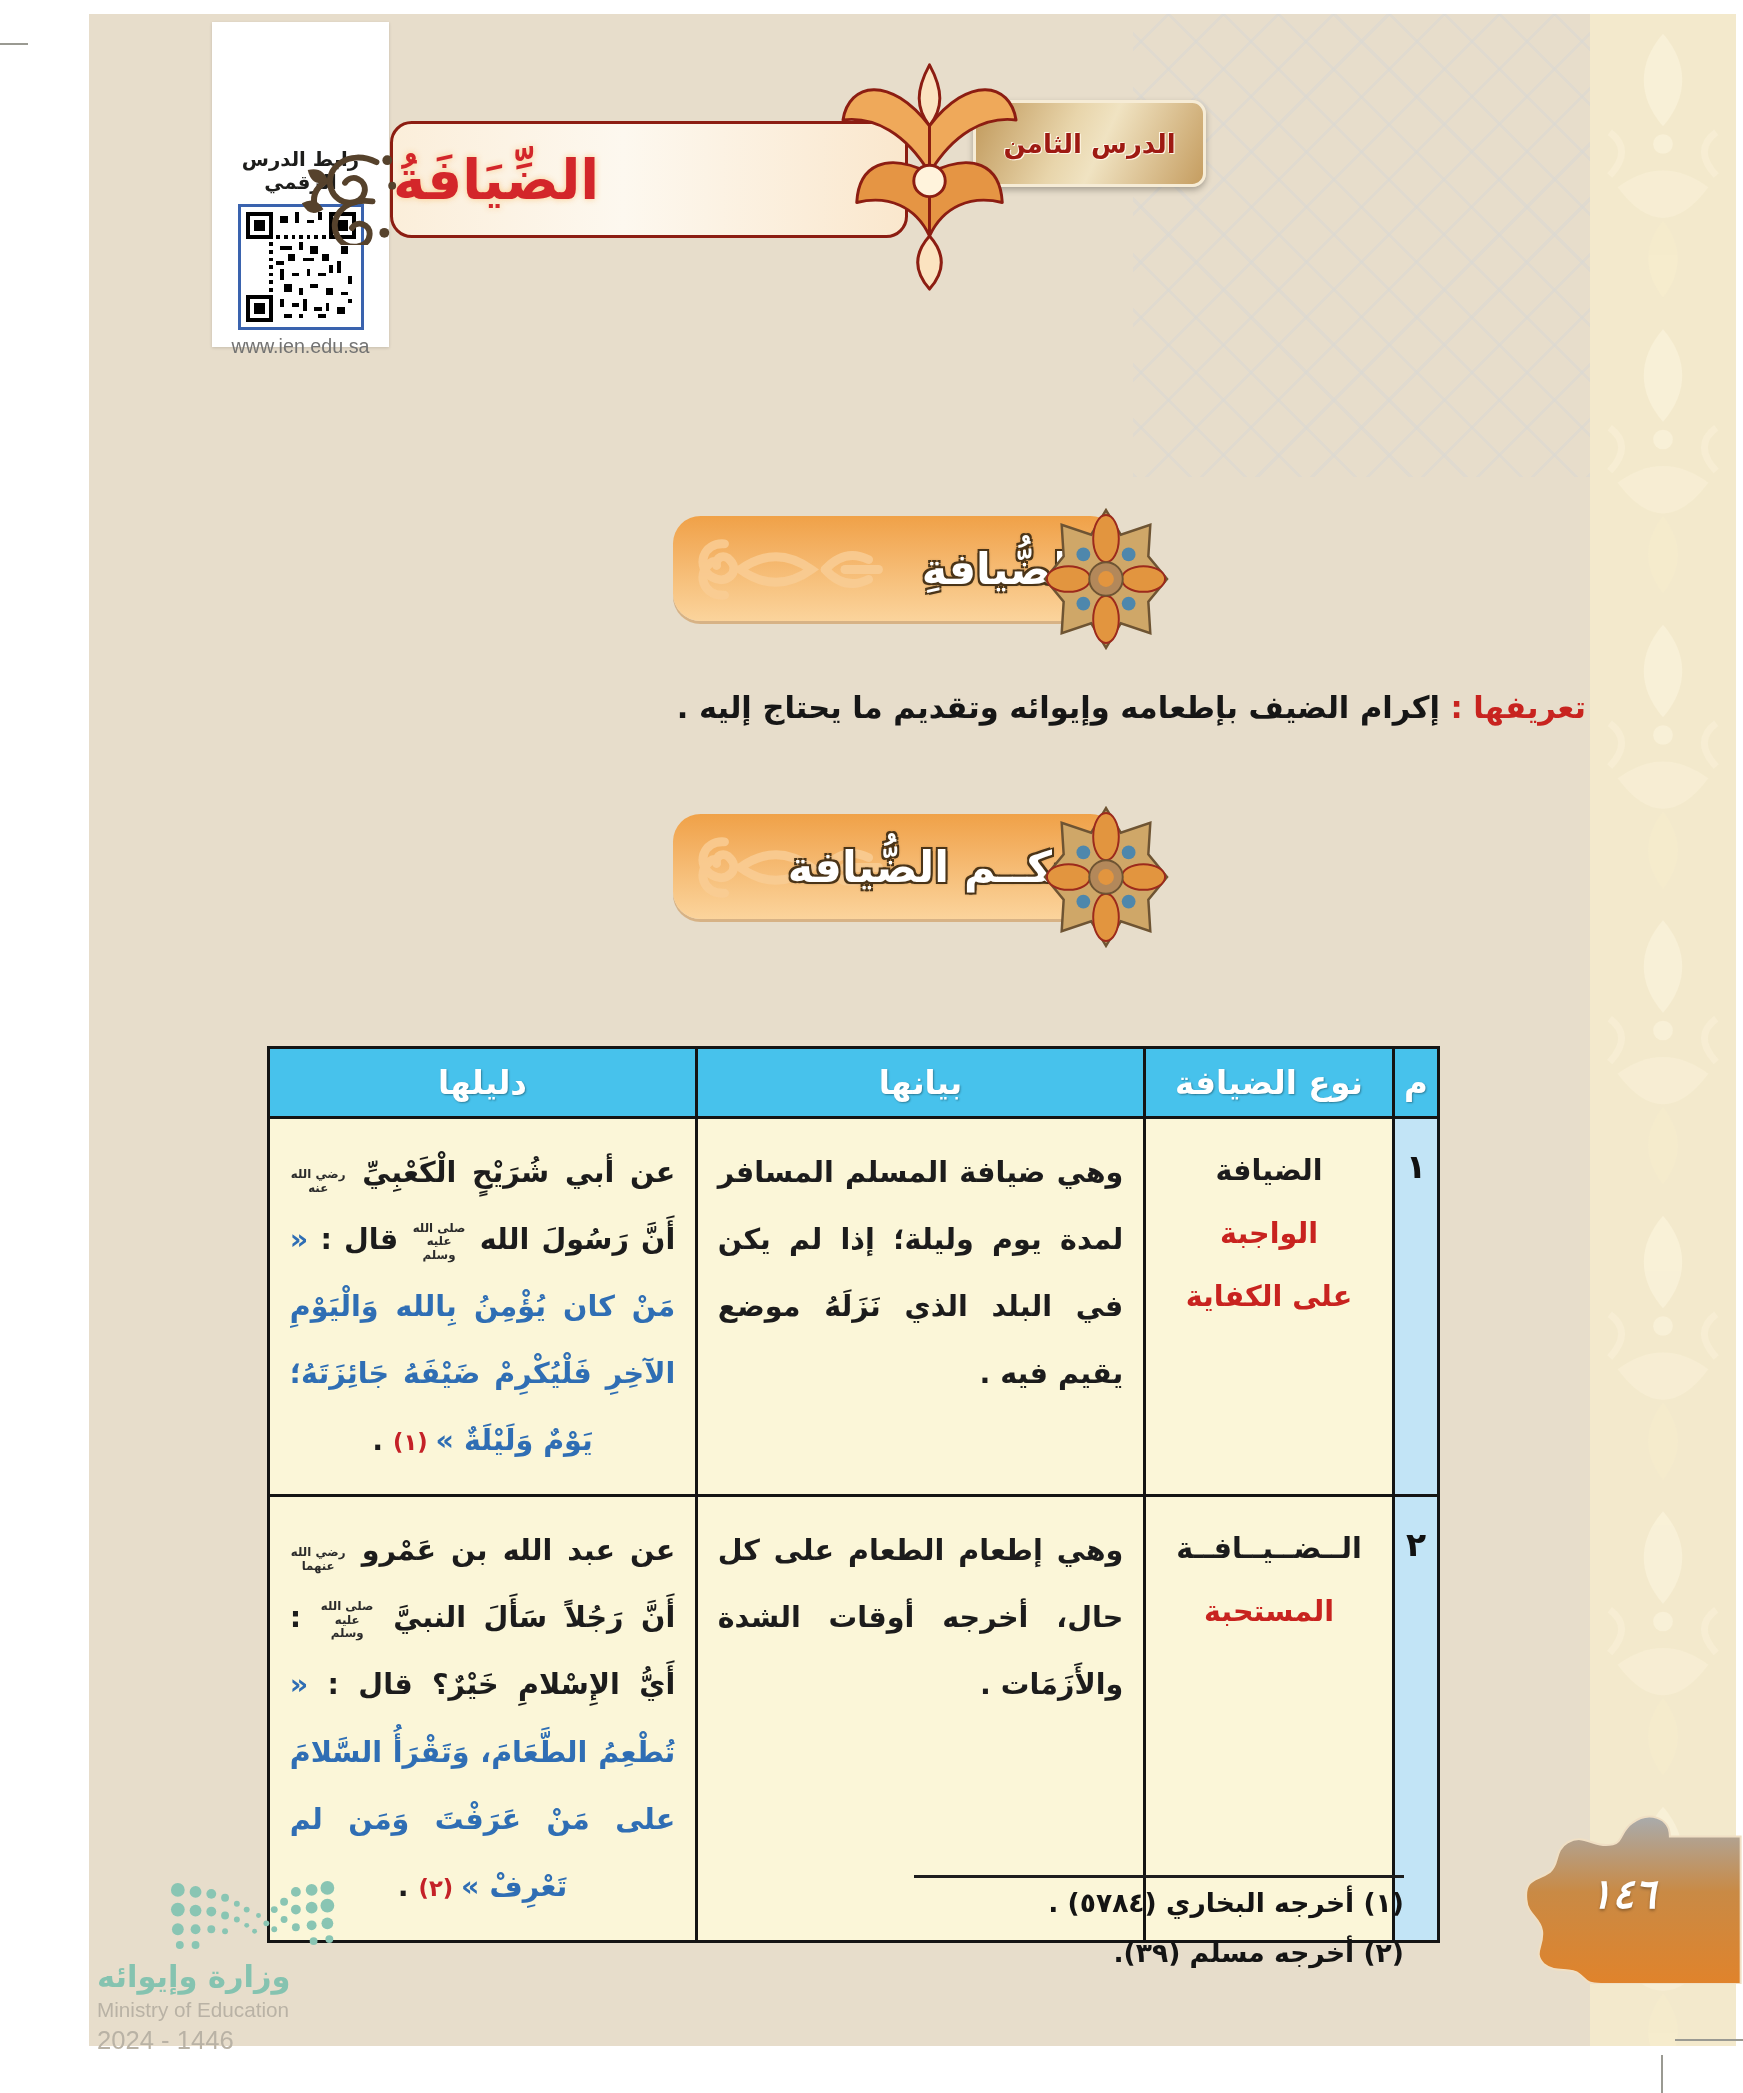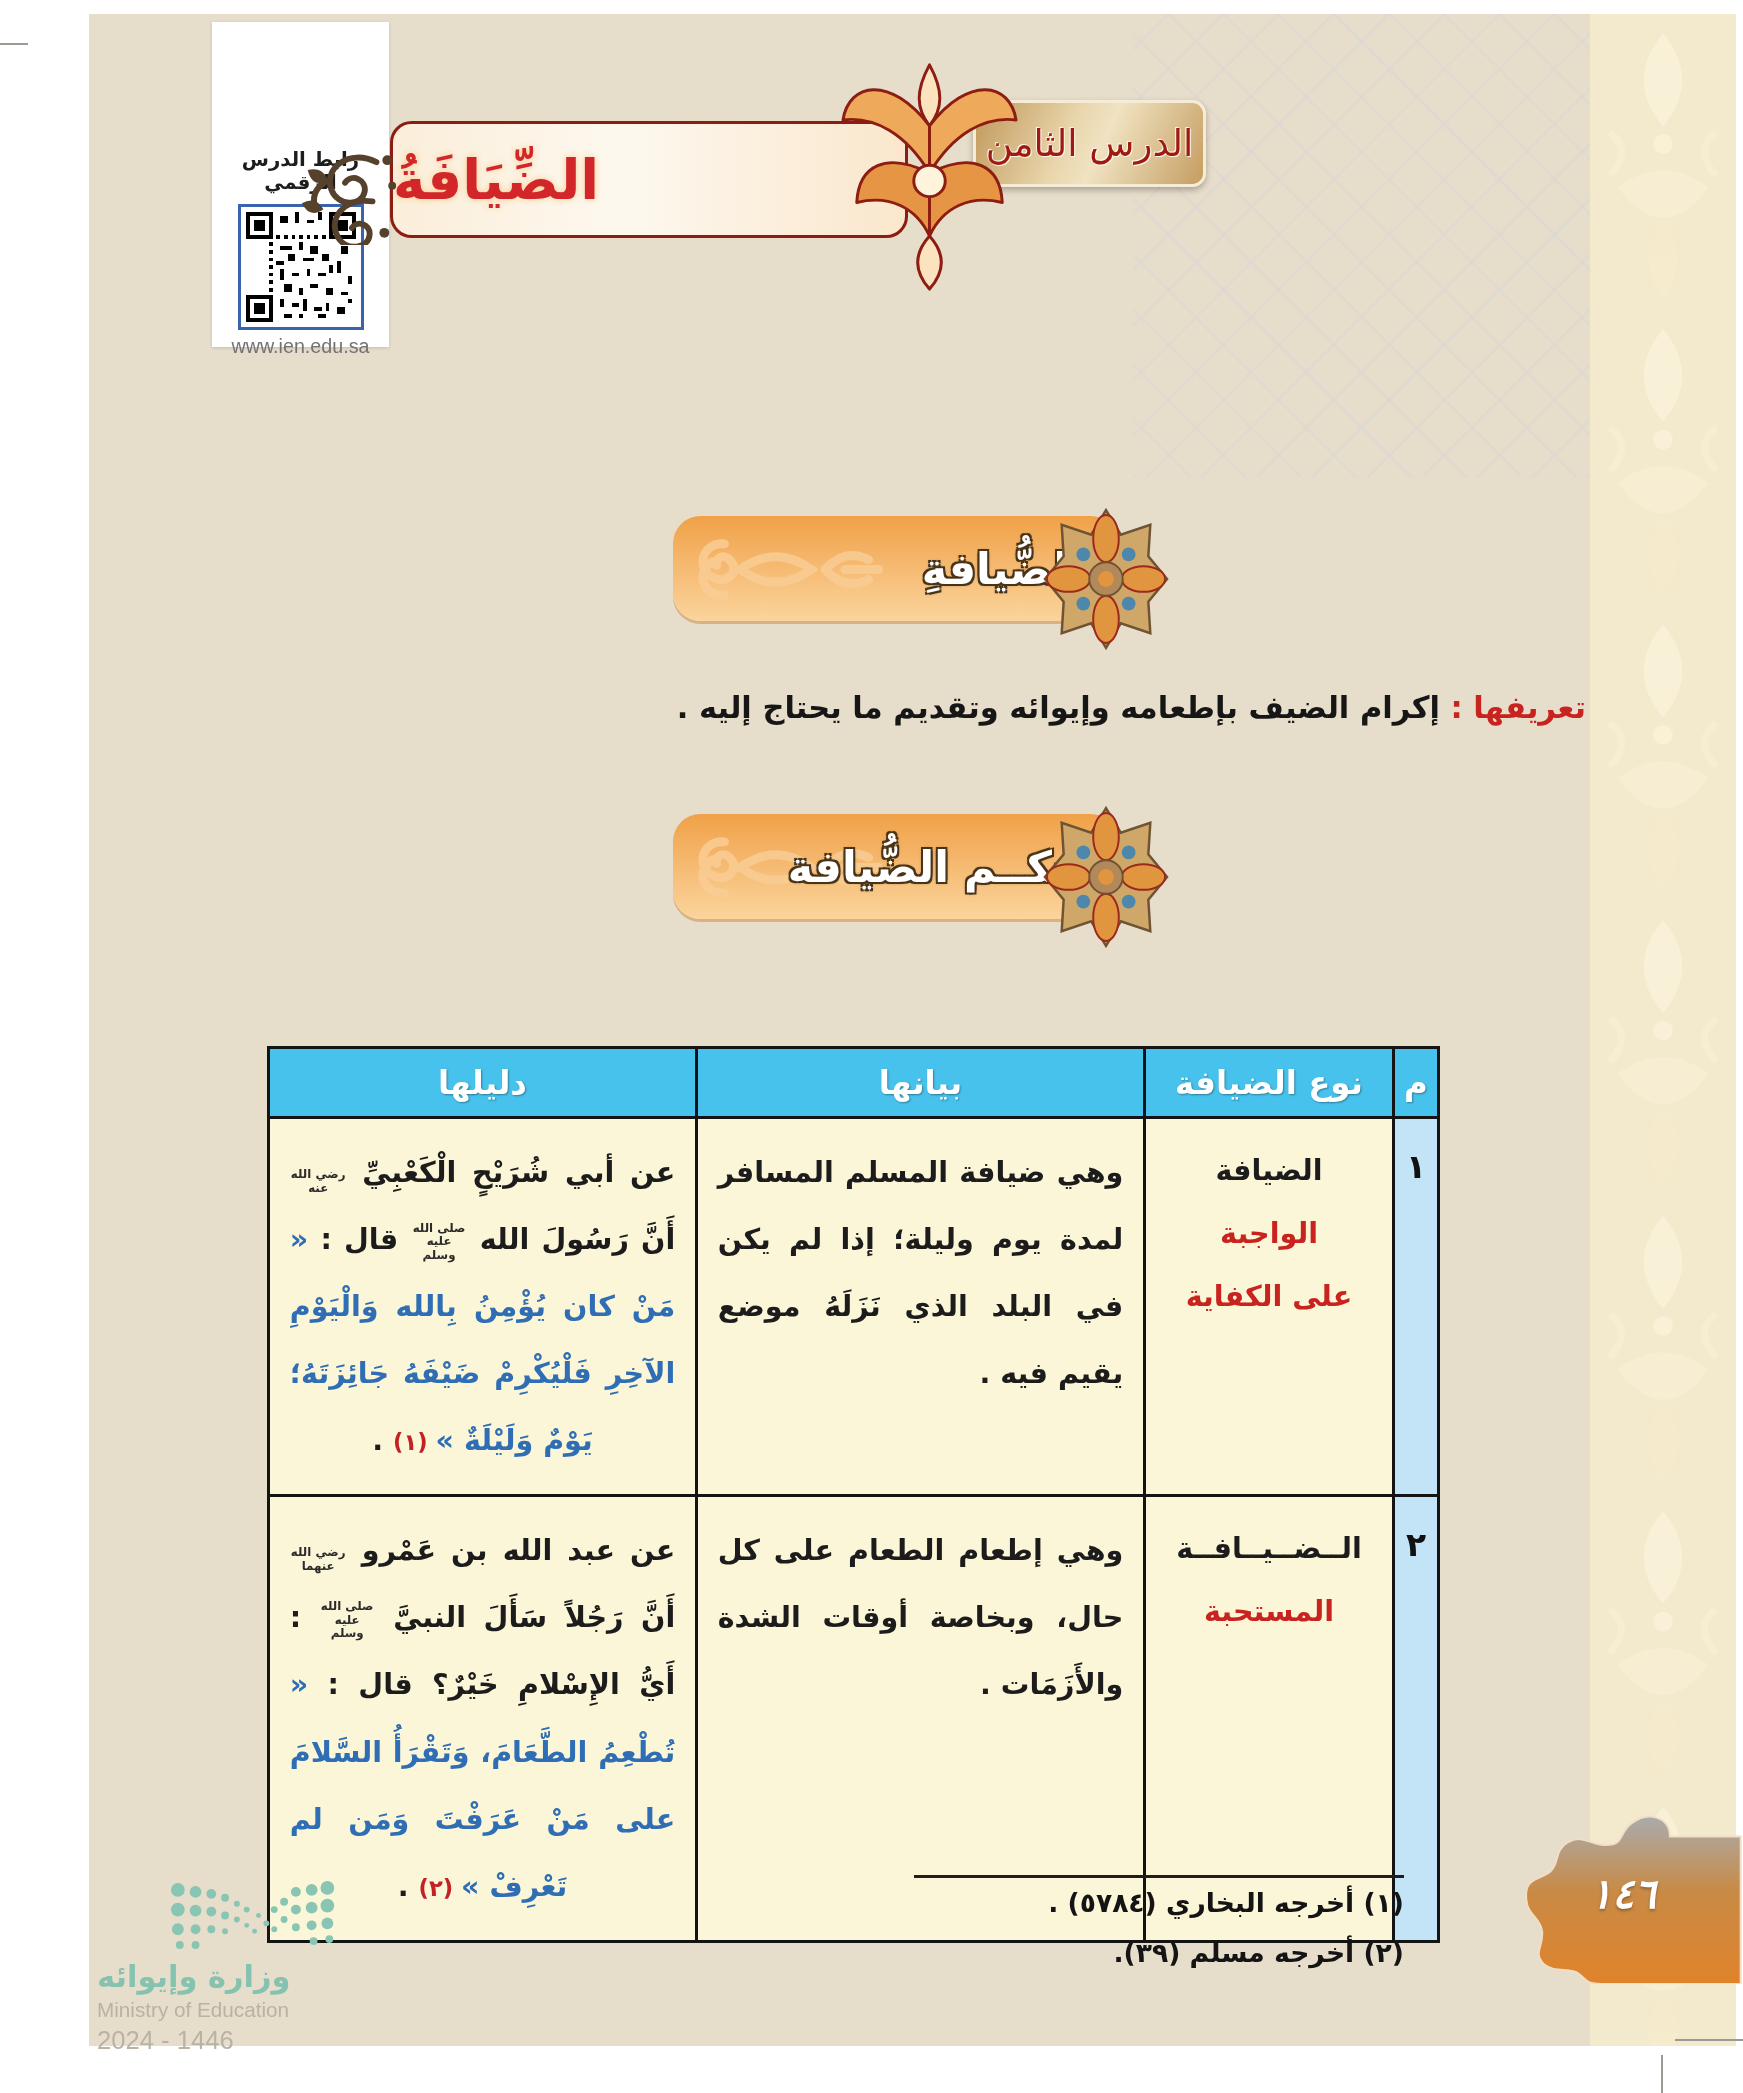--- a/index.html
+++ b/index.html
@@ -18,21 +18,21 @@
   .qr-label{margin-top:126px;font-size:19.7px;font-weight:bold;color:#1d1d1b;direction:rtl;}
   .qr-frame{width:120px;height:120px;margin:9.9px auto 5.9px auto;border:3.9px solid #3a63ae;background:#fff;
             display:flex;align-items:center;justify-content:center;}
   .qr-url{font-family:"Liberation Sans",sans-serif;font-size:19.7px;color:#737373;}
 
   
   .lesson-badge{position:absolute;left:973px;top:100px;width:227px;height:81px;border-radius:13.8px;
       background:linear-gradient(115deg,#c0985a 0%,#e8d5ab 40%,#f0e3c2 55%,#c59d60 100%);
       border:3px solid #f6ecd6;box-shadow:0 3px 5.9px rgba(0,0,0,.28);
       display:flex;align-items:center;justify-content:center;}
-  .lesson-badge span{color:#9e1a12;font-size:37px;font-weight:normal;direction:rtl;
+  .lesson-badge span{color:#9e1a12;font-size:26px;font-weight:bold;direction:rtl;
       text-shadow:1px 1px 0 #fff6e6,-1px -1px 0 #fff6e6,0 0 2px #fff6e6;}
 
   
   .title-box{position:absolute;left:390px;top:121px;width:512px;height:111px;border-radius:21.7px;
       border:3.9px solid #8c1d12;background:linear-gradient(90deg,#fbeeda 0%,#fdf8ef 45%,#fae7cd 100%);
       display:flex;align-items:center;justify-content:flex-start;z-index:3;}
   .title-box span{color:#d3262a;font-size:55px;font-weight:bold;direction:rtl;
       text-shadow:0 0 5.9px rgba(250,200,130,.9);}
   .flower{position:absolute;left:829px;top:57px;z-index:4;}
   .swirl{position:absolute;left:294px;top:146px;z-index:4;}
@@ -327,21 +327,21 @@
       <td class="cell ev-cell">
         <span>عن أبي شُرَيْحٍ الْكَعْبِيِّ </span><span class="hon">رضي الله عنه</span><span> أَنَّ رَسُولَ الله </span><span class="hon">صلى الله عليه وسلم</span><span> قال : </span><span class="blue-text">« مَنْ كان يُؤْمِنُ بِالله وَالْيَوْمِ الآخِرِ فَلْيُكْرِمْ ضَيْفَهُ جَائِزَتَهُ؛ يَوْمٌ وَلَيْلَةٌ »</span><span class="ref"> (١)</span><span> .</span>
       </td>
     </tr>
     <tr style="height:288px;">
       <td class="num-cell">٢</td>
       <td class="cell type-cell">
         <div><span>الــضــيــافــة</span><span class="red-word"></span></div>
         <div class="red-word">المستحبة</div>
       </td>
-      <td class="cell exp-cell">وهي إطعام الطعام على كل حال، وبخاصة أوقات الشدة والأَزَمَات .</td>
+      <td class="cell exp-cell">وهي إطعام الطعام على كل حال، أخرجه أوقات الشدة والأَزَمَات .</td>
       <td class="cell ev-cell">
         <span>عن عبد الله بن عَمْرو </span><span class="hon">رضي الله عنهما</span><span> أَنَّ رَجُلاً سَأَلَ النبيَّ </span><span class="hon">صلى الله عليه وسلم</span><span> : أَيُّ الإِسْلامِ خَيْرٌ؟ قال : </span><span class="blue-text">« تُطْعِمُ الطَّعَامَ، وَتَقْرَأُ السَّلامَ على مَنْ عَرَفْتَ وَمَن لم تَعْرِفْ »</span><span class="ref"> (٢)</span><span> .</span>
       </td>
     </tr>
   </tbody>
     </table>
 
   <div class="fn-divider"></div>
   <div class="footnote" style="top:1887px;">(١) أخرجه البخاري (٥٧٨٤) .</div>
   <div class="footnote" style="top:1937px;">(٢) أخرجه مسلم (٣٩).</div>

